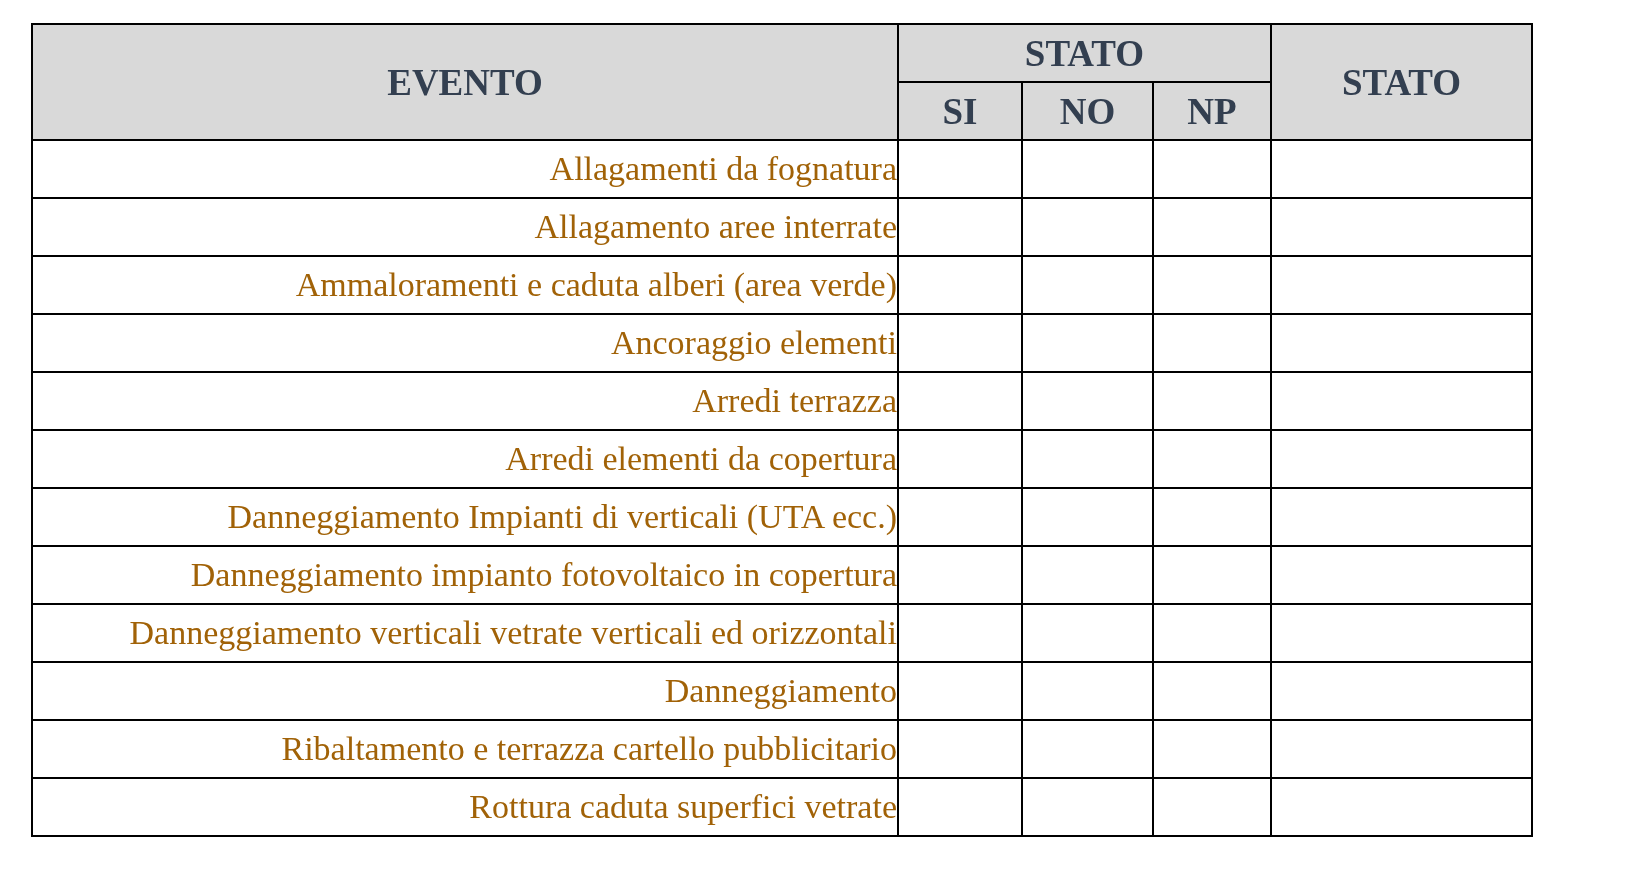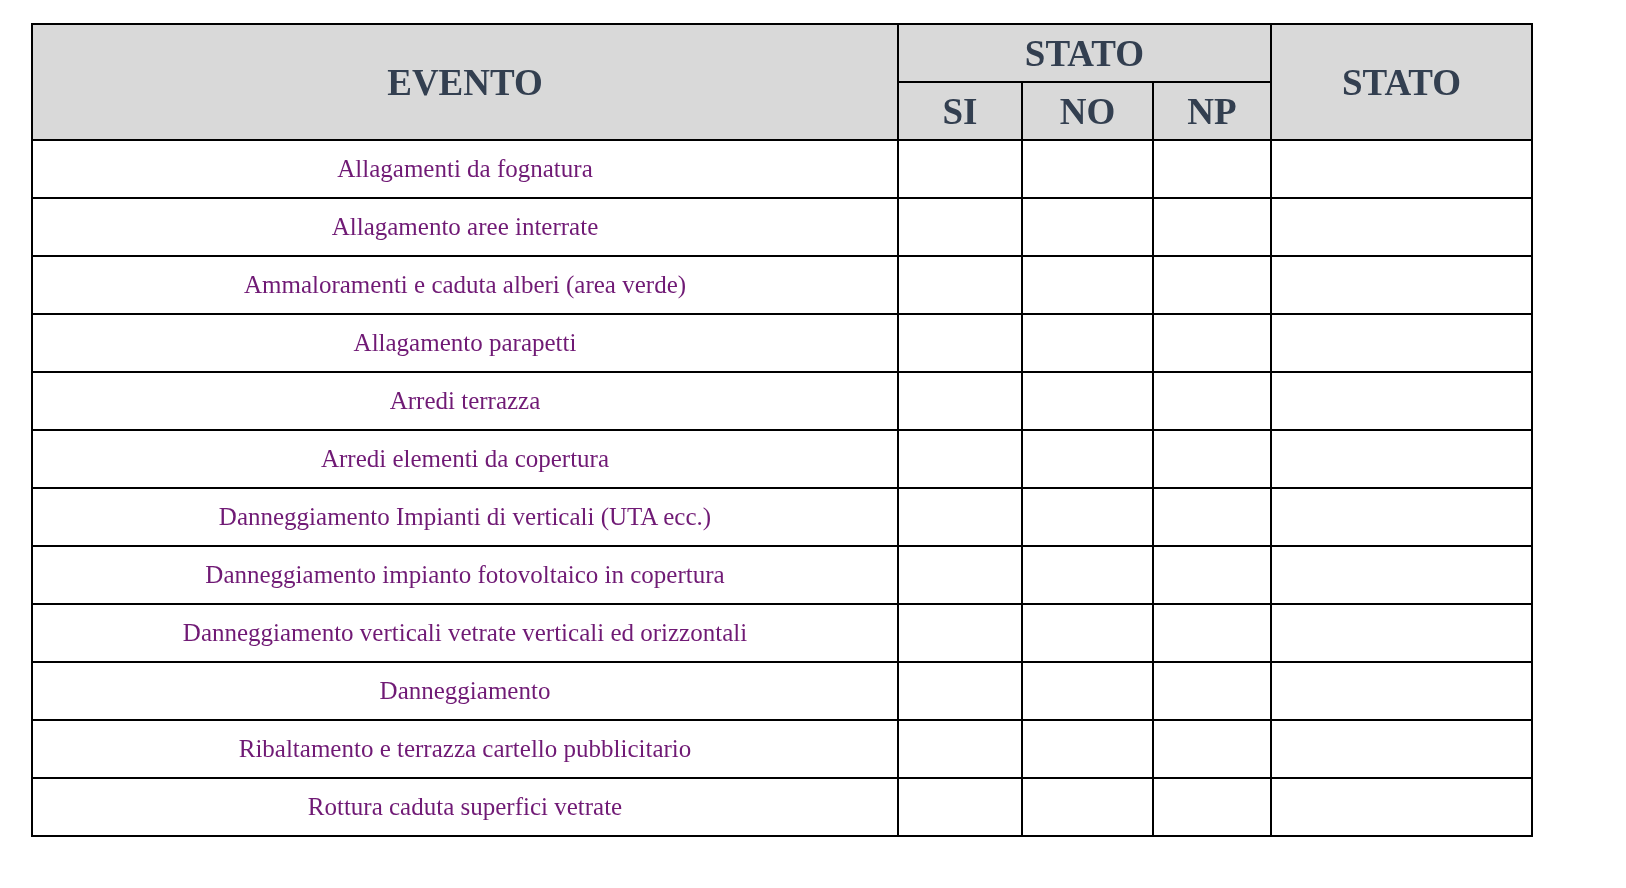--- a/index.html
+++ b/index.html
@@ -21,24 +21,24 @@
     font-weight:bold;
     font-size:37px;
     text-align:center;
     vertical-align:middle;
   }
   tr.h1 th { height:56px; }
   tr.h2 th { height:56px; }
   tr.h1 th.tall { height:114px; }
   td { height:56px; }
   td.ev {
-    font-size:25px;
-    color:#701a75;
+    font-size:34px;
+    color:#a16207;
     padding-left:1px;
-    text-align:center;
+    text-align:right;
     vertical-align:middle;
     white-space:nowrap;
   }
 </style>
 </head>
 <body>
 
 <table class="grid">
   <colgroup>
     <col style="width:866px">
@@ -75,21 +75,21 @@
         <td></td>
       </tr>
       <tr>
         <td class="ev">Ammaloramenti e caduta alberi (area verde)</td>
         <td></td>
         <td></td>
         <td></td>
         <td></td>
       </tr>
       <tr>
-        <td class="ev">Allagamento parapetti</td>
+        <td class="ev">Ancoraggio elementi</td>
         <td></td>
         <td></td>
         <td></td>
         <td></td>
       </tr>
       <tr>
         <td class="ev">Arredi terrazza</td>
         <td></td>
         <td></td>
         <td></td>

